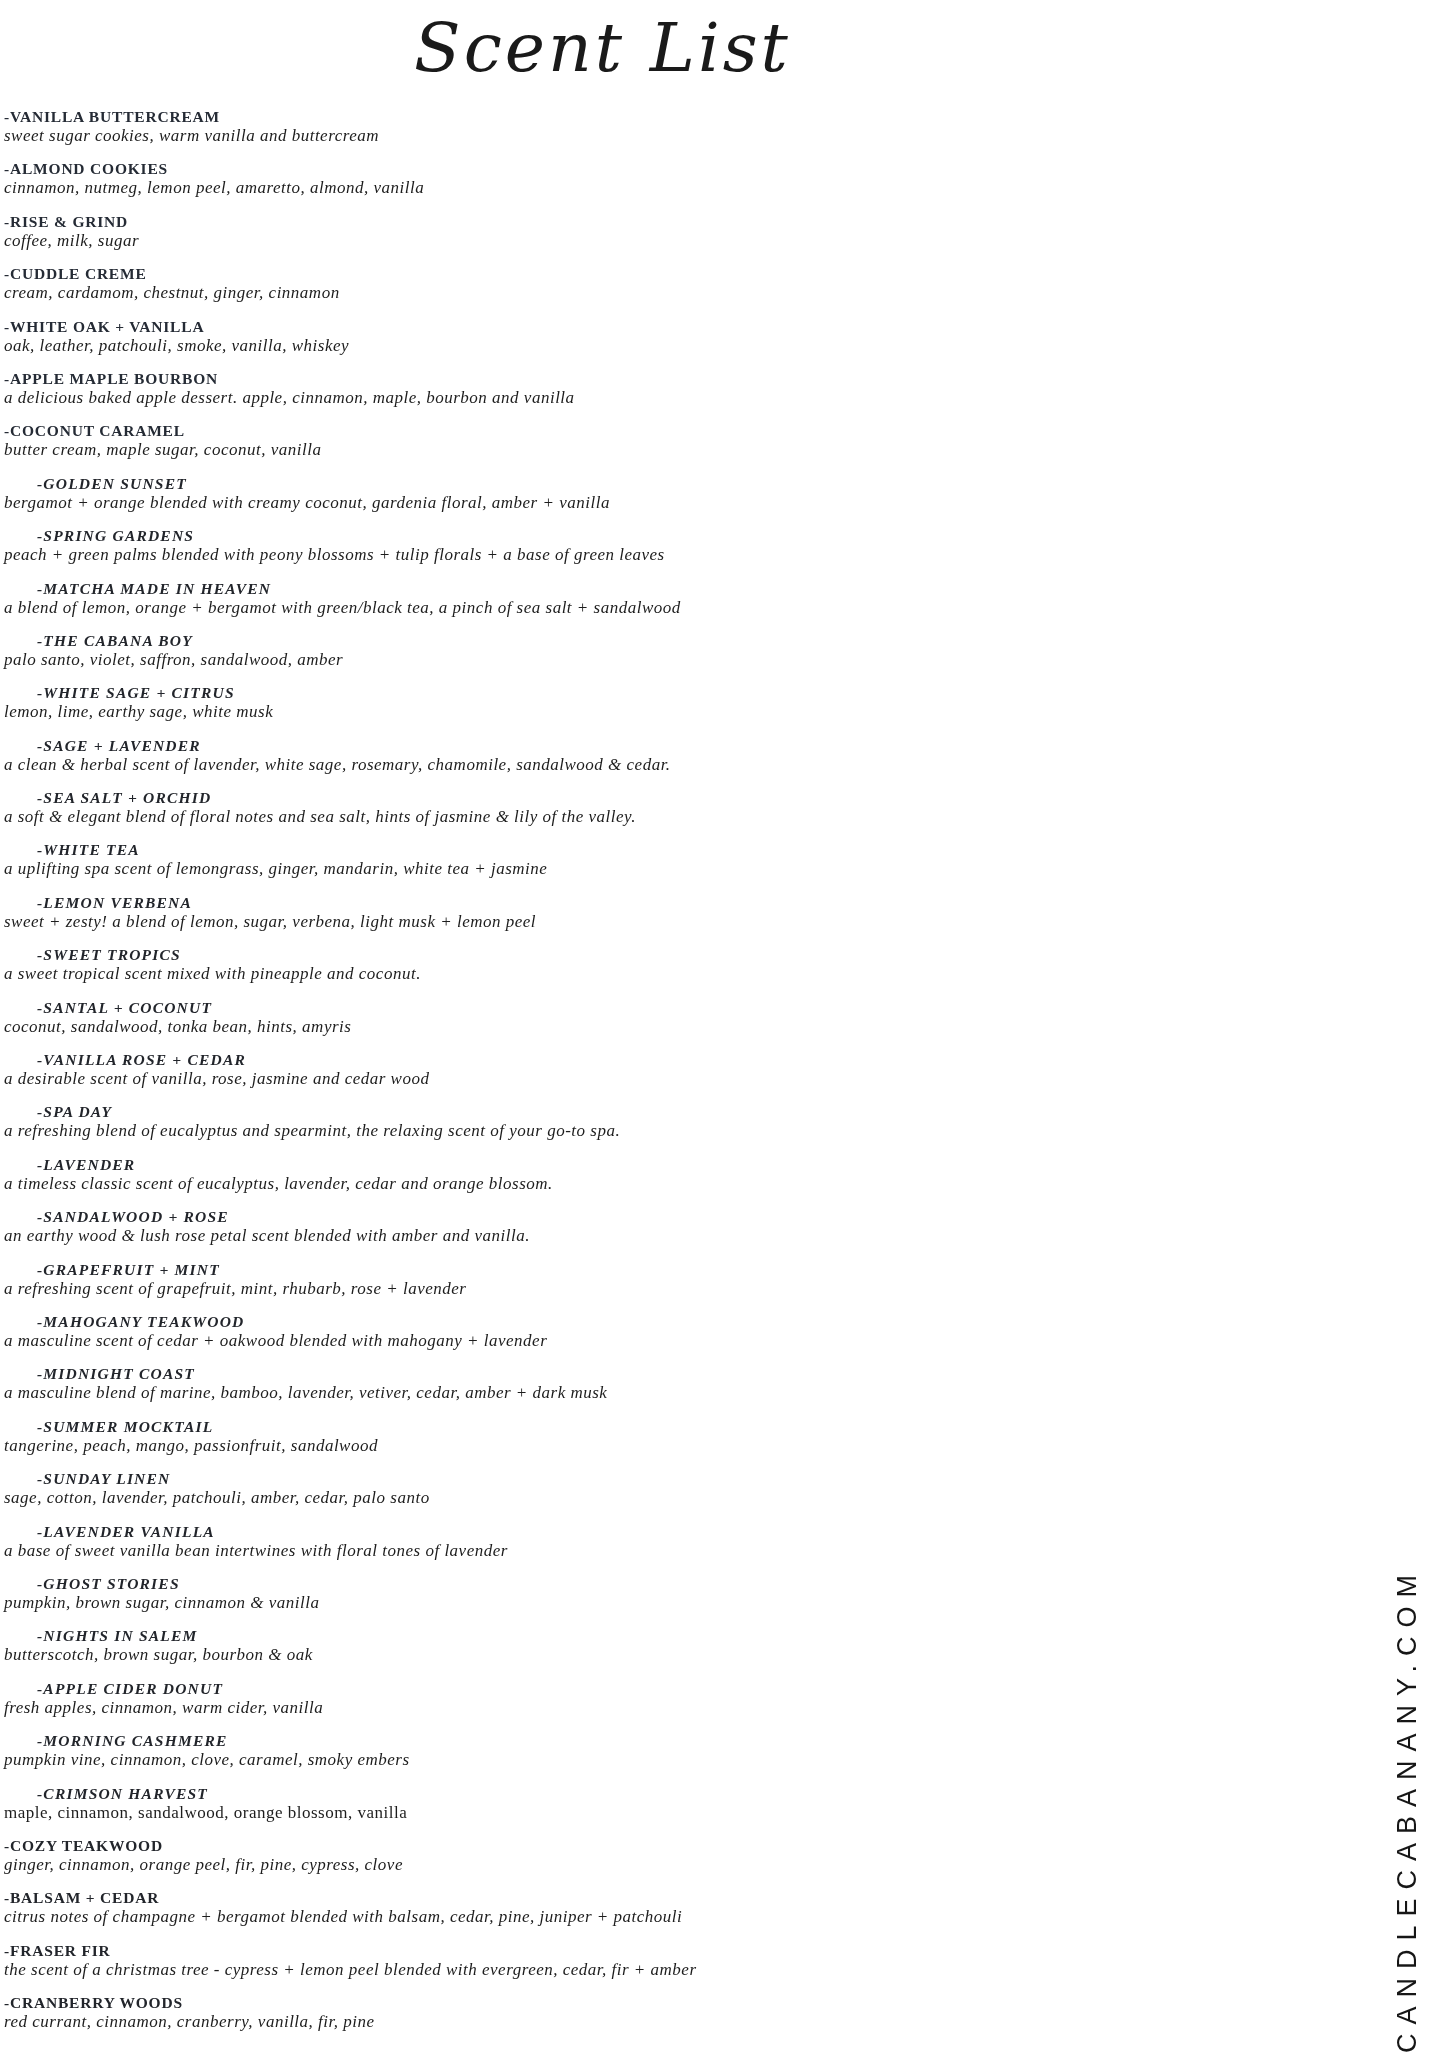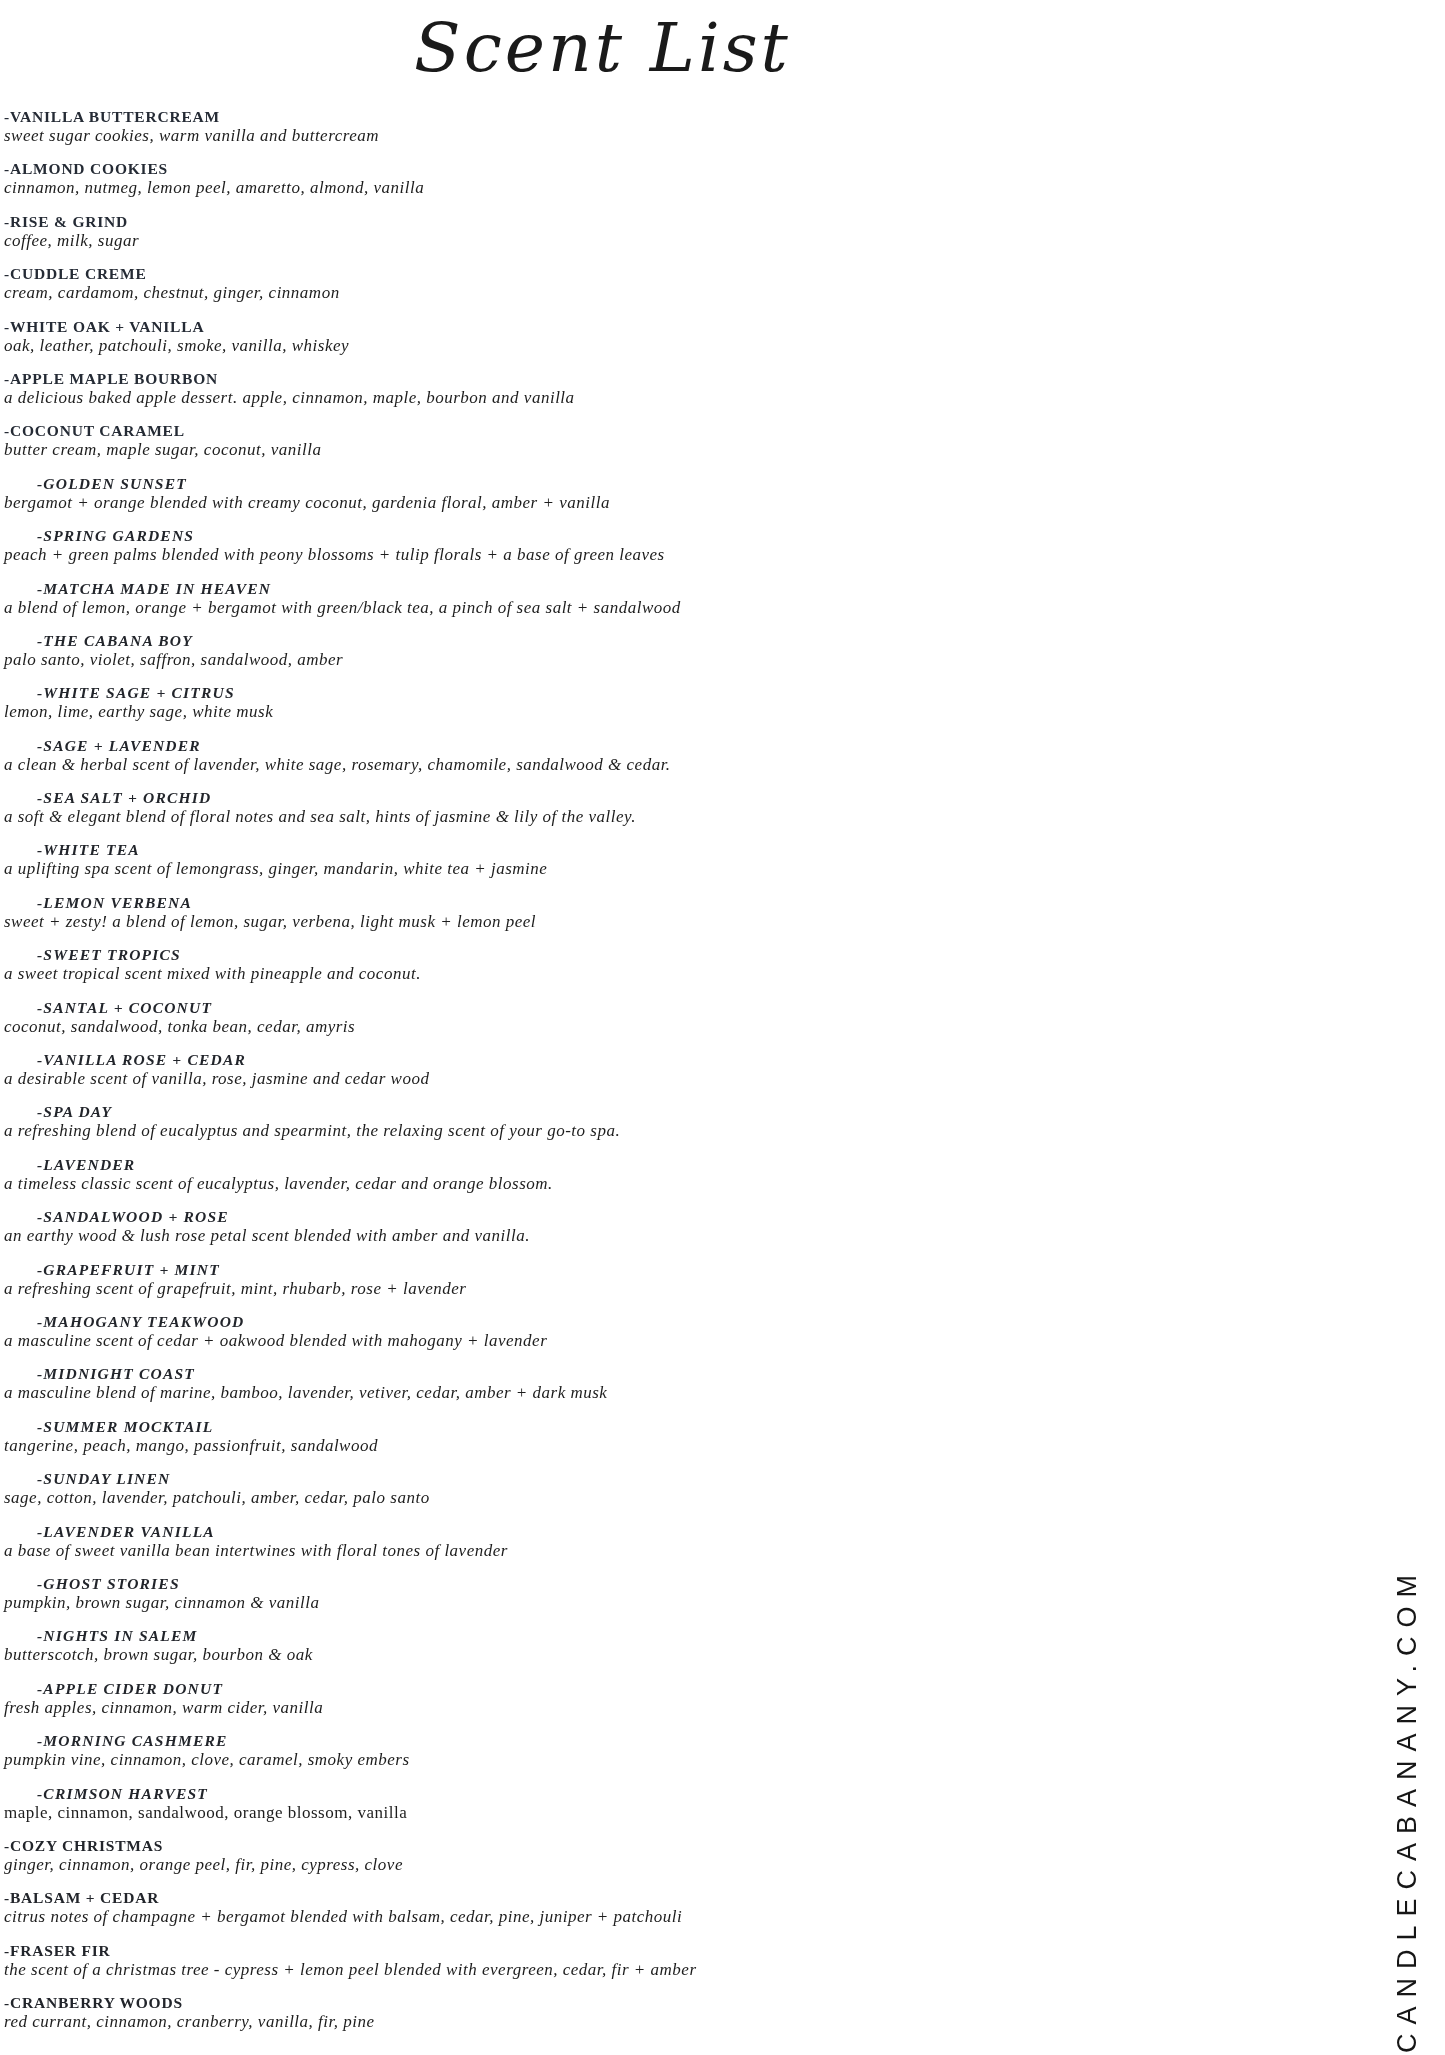--- a/index.html
+++ b/index.html
@@ -184,21 +184,21 @@
     <div class="scent-desc desc-italic">sweet + zesty! a blend of lemon, sugar, verbena, light musk + lemon peel</div>
   </div>
 
   <div class="scent-item">
     <div class="scent-name name-italic">-SWEET TROPICS</div>
     <div class="scent-desc desc-italic">a sweet tropical scent mixed with pineapple and coconut.</div>
   </div>
 
   <div class="scent-item">
     <div class="scent-name name-italic">-SANTAL + COCONUT</div>
-    <div class="scent-desc desc-italic">coconut, sandalwood, tonka bean, cedar, amyris</div>
+    <div class="scent-desc desc-italic">coconut, sandalwood, tonka bean, hints, amyris</div>
   </div>
 
   <div class="scent-item">
     <div class="scent-name name-italic">-VANILLA ROSE + CEDAR</div>
     <div class="scent-desc desc-italic">a desirable scent of vanilla, rose, jasmine and cedar wood</div>
   </div>
 
   <div class="scent-item">
     <div class="scent-name name-italic">-SPA DAY</div>
     <div class="scent-desc desc-italic">a refreshing blend of eucalyptus and spearmint, the relaxing scent of your go-to spa.</div>
@@ -263,21 +263,21 @@
     <div class="scent-name name-italic">-MORNING CASHMERE</div>
     <div class="scent-desc desc-italic">pumpkin vine, cinnamon, clove, caramel, smoky embers</div>
   </div>
 
   <div class="scent-item">
     <div class="scent-name name-italic">-CRIMSON HARVEST</div>
     <div class="scent-desc desc-upright">maple, cinnamon, sandalwood, orange blossom, vanilla</div>
   </div>
 
   <div class="scent-item">
-    <div class="scent-name name-semibold">-COZY CHRISTMAS</div>
+    <div class="scent-name name-semibold">-COZY TEAKWOOD</div>
     <div class="scent-desc desc-italic">ginger, cinnamon, orange peel, fir, pine, cypress, clove</div>
   </div>
 
   <div class="scent-item">
     <div class="scent-name name-semibold">-BALSAM + CEDAR</div>
     <div class="scent-desc desc-italic">citrus notes of champagne + bergamot blended with balsam, cedar, pine, juniper + patchouli</div>
   </div>
 
   <div class="scent-item">
     <div class="scent-name name-semibold">-FRASER FIR</div>

